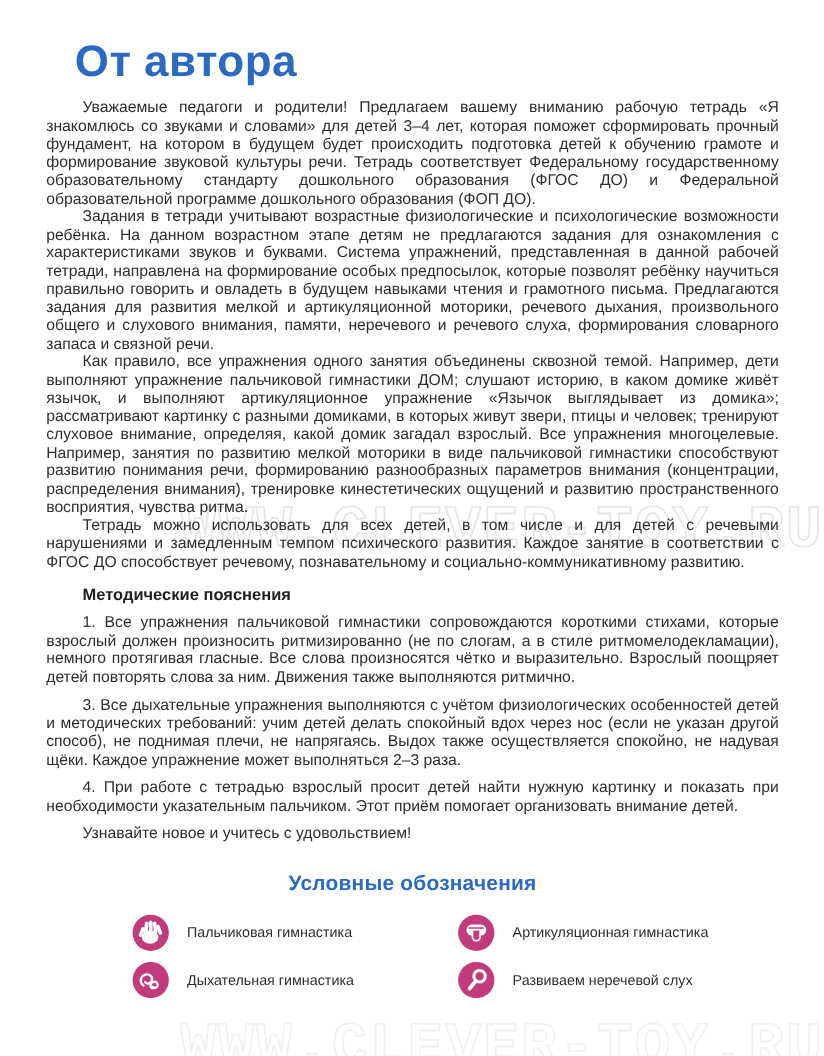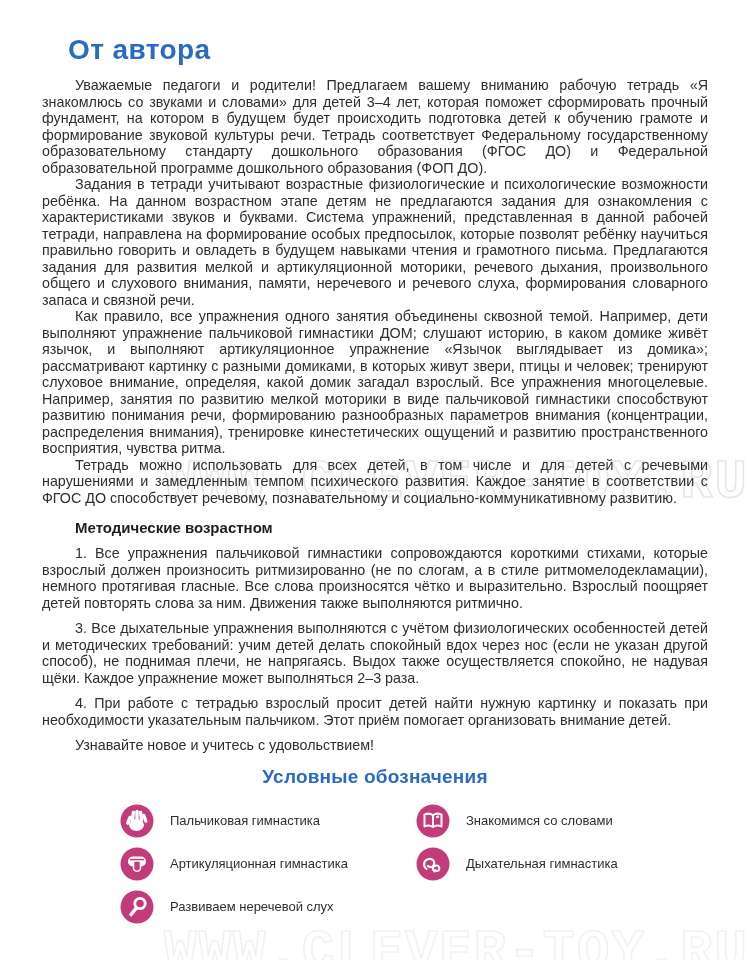--- a/index.html
+++ b/index.html
@@ -3,36 +3,36 @@
 <meta charset="utf-8">
 <style>
   * { margin:0; padding:0; box-sizing:border-box; }
   html,body { background:#ffffff; }
   .page {
     position:relative; width:749px; height:960px; background:#ffffff;
     overflow:hidden; font-family:"Liberation Sans", sans-serif;
   }
   .content { position:absolute; left:42px; top:34px; width:666px; }
   .title {
-    color:#2a6ac2; font-size:28px; font-weight:bold;
+    color:#2a6ac2; font-size:40px; font-weight:bold;
     margin:0 0 11px 26px; letter-spacing:0.4px;
   }
   .body-par {
     font-size:14.3px; line-height:16.5px; text-align:justify;
     text-indent:33px; color:#2e2e2e;
   }
   .meth-heading {
     font-size:15px; font-weight:bold; color:#1f1f1f;
     margin:13px 0 5px 33px;
   }
   .meth-item { margin-top:9px; }
   .closing { margin-top:9px; }
   .legend-heading {
     color:#2a6ac2; font-size:19px; font-weight:bold;
-    text-align:center; margin-top:12px; letter-spacing:0.2px;
+    text-align:center; margin-top:26px; letter-spacing:0.2px;
   }
   .legend-grid {
     display:grid; grid-template-columns:296px auto;
     margin-left:78px; margin-top:14px; row-gap:5px;
   }
   .legend-item {
     display:flex; align-items:center; gap:16px; height:38px;
     font-size:13px; color:#2e2e2e;
   }
   .licon { flex:0 0 auto; display:block; }
@@ -56,21 +56,21 @@
 
   <div class="content">
 
     <h1 class="title">От автора</h1>
 
     <p class="body-par">Уважаемые педагоги и родители! Предлагаем вашему вниманию рабочую тетрадь «Я знакомлюсь со звуками и словами» для детей 3–4 лет, которая поможет сформировать прочный фундамент, на котором в будущем будет происходить подготовка детей к обучению грамоте и формирование звуковой культуры речи. Тетрадь соответствует Федеральному государственному образовательному стандарту дошкольного образования (ФГОС ДО) и Федеральной образовательной программе дошкольного образования (ФОП ДО).</p>
     <p class="body-par">Задания в тетради учитывают возрастные физиологические и психологические возможности ребёнка. На данном возрастном этапе детям не предлагаются задания для ознакомления с характеристиками звуков и буквами. Система упражнений, представленная в данной рабочей тетради, направлена на формирование особых предпосылок, которые позволят ребёнку научиться правильно говорить и овладеть в будущем навыками чтения и грамотного письма. Предлагаются задания для развития мелкой и артикуляционной моторики, речевого дыхания, произвольного общего и слухового внимания, памяти, неречевого и речевого слуха, формирования словарного запаса и связной речи.</p>
     <p class="body-par">Как правило, все упражнения одного занятия объединены сквозной темой. Например, дети выполняют упражнение пальчиковой гимнастики ДОМ; слушают историю, в каком домике живёт язычок, и выполняют артикуляционное упражнение «Язычок выглядывает из домика»; рассматривают картинку с разными домиками, в которых живут звери, птицы и человек; тренируют слуховое внимание, определяя, какой домик загадал взрослый. Все упражнения многоцелевые. Например, занятия по развитию мелкой моторики в виде пальчиковой гимнастики способствуют развитию понимания речи, формированию разнообразных параметров внимания (концентрации, распределения внимания), тренировке кинестетических ощущений и развитию пространственного восприятия, чувства ритма.</p>
     <p class="body-par">Тетрадь можно использовать для всех детей, в том числе и для детей с речевыми нарушениями и замедленным темпом психического развития. Каждое занятие в соответствии с ФГОС ДО способствует речевому, познавательному и социально-коммуникативному развитию.</p>
 
-    <h2 class="meth-heading">Методические возрастном</h2>
+    <h2 class="meth-heading">Методические пояснения</h2>
 
     <p class="body-par meth-item">1. Все упражнения пальчиковой гимнастики сопровождаются короткими стихами, которые взрослый должен произносить ритмизированно (не по слогам, а в стиле ритмомелодекламации), немного протягивая гласные. Все слова произносятся чётко и выразительно. Взрослый поощряет детей повторять слова за ним. Движения также выполняются ритмично.</p>
     <p class="body-par meth-item">3. Все дыхательные упражнения выполняются с учётом физиологических особенностей детей и методических требований: учим детей делать спокойный вдох через нос (если не указан другой способ), не поднимая плечи, не напрягаясь. Выдох также осуществляется спокойно, не надувая щёки. Каждое упражнение может выполняться 2–3 раза.</p>
     <p class="body-par meth-item">4. При работе с тетрадью взрослый просит детей найти нужную картинку и показать при необходимости указательным пальчиком. Этот приём помогает организовать внимание детей.</p>
 
     <p class="body-par closing">Узнавайте новое и учитесь с удовольствием!</p>
 
     <h2 class="legend-heading">Условные обозначения</h2>
 
     <div class="legend-grid">
@@ -83,31 +83,20 @@
             <rect x="7.2" y="11.5" width="3.4" height="9.5" rx="1.7" transform="rotate(22 8.9 16.2)"></rect>
             <rect x="11.2" y="6.8" width="3.4" height="11" rx="1.7" transform="rotate(8 12.9 12.3)"></rect>
             <rect x="15.3" y="5.8" width="3.4" height="12" rx="1.7"></rect>
             <rect x="19.4" y="6.8" width="3.4" height="11" rx="1.7" transform="rotate(-8 21.1 12.3)"></rect>
             <rect x="23.2" y="9.5" width="3.2" height="9.5" rx="1.6" transform="rotate(-20 24.8 14.2)"></rect>
           </g>
         </svg>
         <span>Пальчиковая гимнастика</span>
       </div>
 
-      <div class="legend-item">
-        <svg class="licon" viewBox="0 0 34 34" width="34" height="34">
-          <circle cx="17" cy="17" r="16.5" fill="#c23b7b"></circle>
-          <g fill="none" stroke="#ffffff" stroke-width="2" stroke-linejoin="round">
-            <path d="M17 11.2 c-2.5 -1.8 -6 -1.8 -8.5 -0.6 v11.8 c2.5 -1.2 6 -1.2 8.5 0.6 c2.5 -1.8 6 -1.8 8.5 -0.6 V10.6 c-2.5 -1.2 -6 -1.2 -8.5 0.6 Z"></path>
-            <line x1="17" y1="11.2" x2="17" y2="23"></line>
-            <line x1="20" y1="13.2" x2="23" y2="12.6"></line>
-          </g>
-        </svg>
-        <span>Знакомимся со словами</span>
-      </div>
 
       <div class="legend-item">
         <svg class="licon" viewBox="0 0 34 34" width="34" height="34">
           <circle cx="17" cy="17" r="16.5" fill="#c23b7b"></circle>
           <rect x="8" y="9.5" width="18" height="10" rx="5" fill="#ffffff"></rect>
           <path d="M13.5 14 h7 v6.8 a3.5 3.5 0 0 1 -7 0 Z" fill="#c23b7b" stroke="#ffffff" stroke-width="1.6"></path>
           <line x1="10" y1="12.6" x2="24" y2="12.6" stroke="#c23b7b" stroke-width="1.4"></line>
         </svg>
         <span>Артикуляционная гимнастика</span>
       </div>

